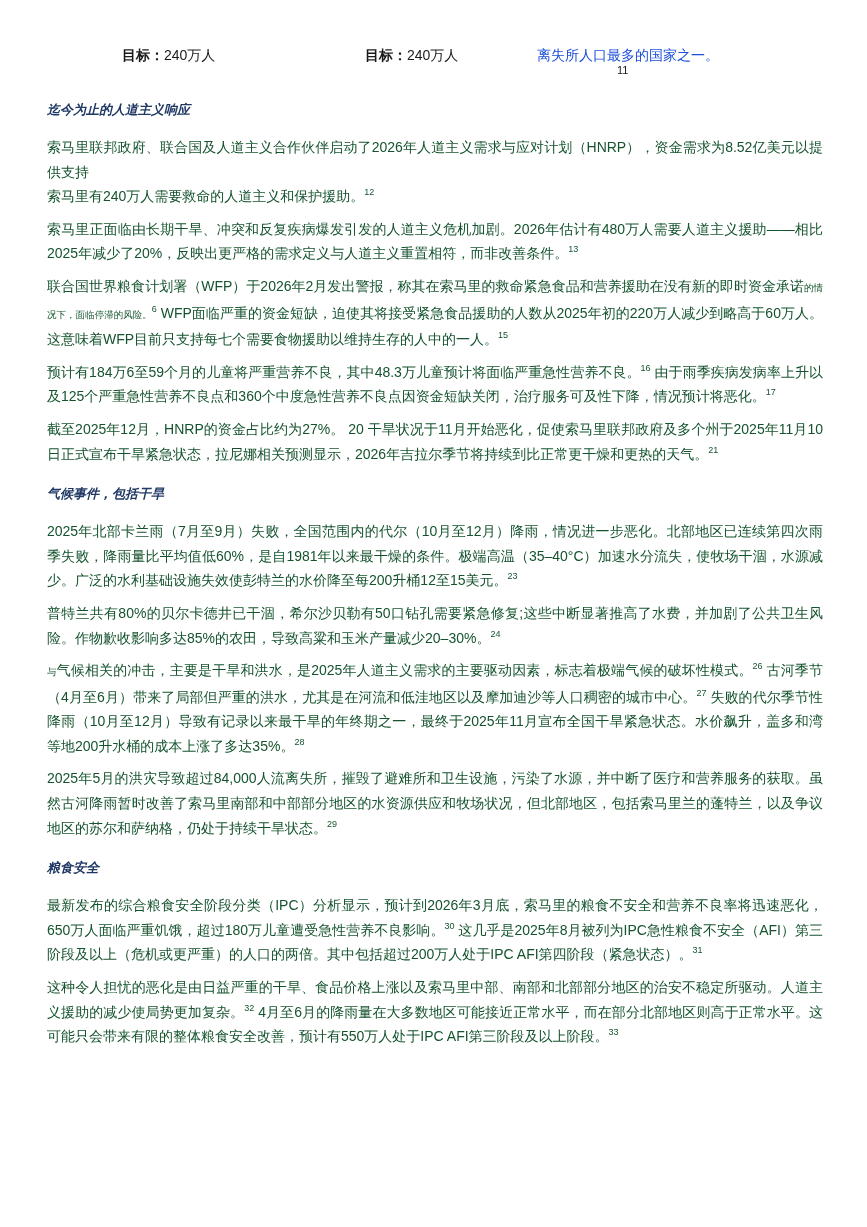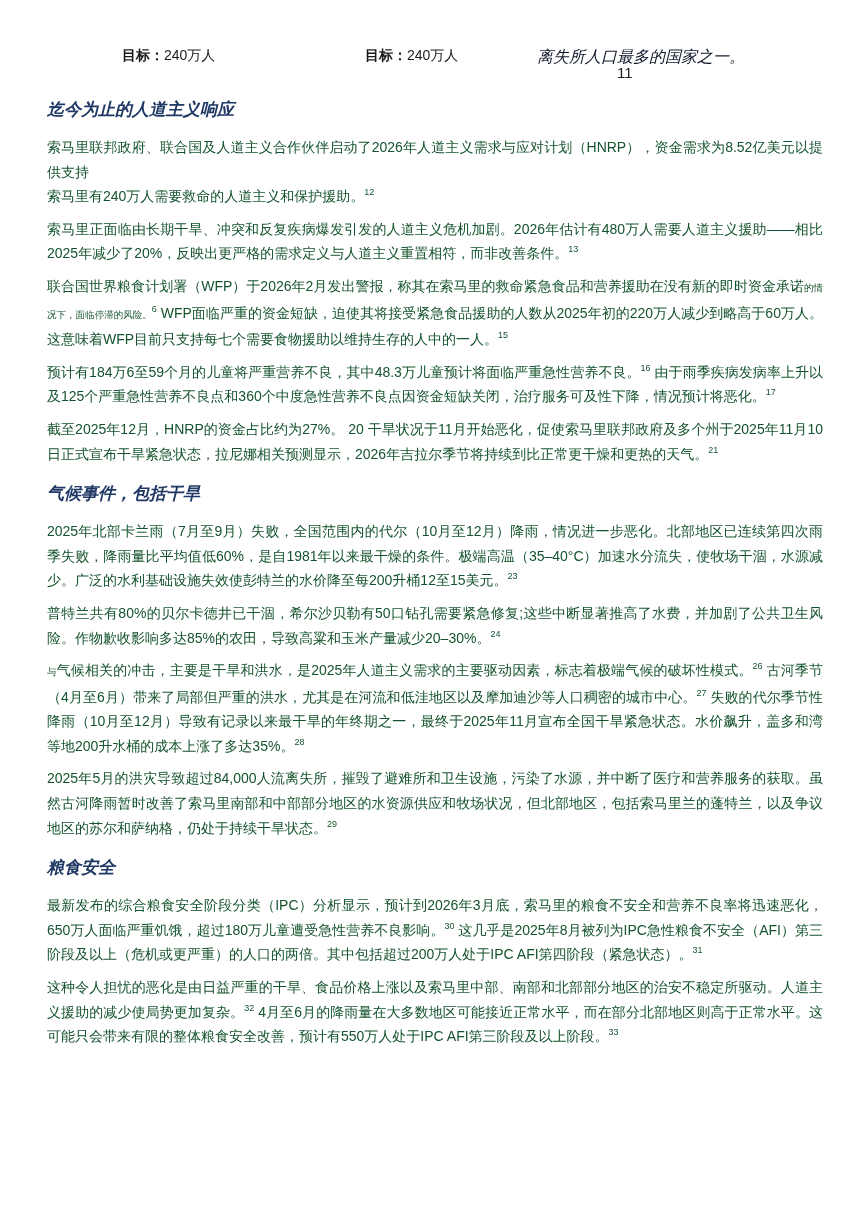--- a/index.html
+++ b/index.html
@@ -25,41 +25,40 @@
     white-space: nowrap;
     color: #1a1a1a;
   }
   .goal .b { font-weight: bold; }
   .goal-1 { left: 122px; }
   .goal-2 { left: 365px; }
   .frag {
     position: absolute;
     top: 47px;
     left: 537px;
-    font-size: 16px;
+    font-size: 14px;
     white-space: nowrap;
-    color: #0f172a;
-    font-style: italic;
+    color: #1d4ed8;
   }
   .frag-fn {
     position: absolute;
     top: 64px;
     left: 617px;
-    font-size: 15px;
+    font-size: 11px;
     color: #1a1a1a;
   }
   
   #content {
     position: absolute;
     left: 47px;
     top: 92px;
     width: 776px;
   }
   .section-heading {
-    font-size: 17px;
+    font-size: 13px;
     font-weight: bold;
     font-style: italic;
     color: #1F3864;
     margin: 18px 0 15px 0;
     line-height: 20px;
   }
   .section-heading:first-child { margin-top: 8px; }
   .para {
     font-size: 14px;
     line-height: 24.6px;

